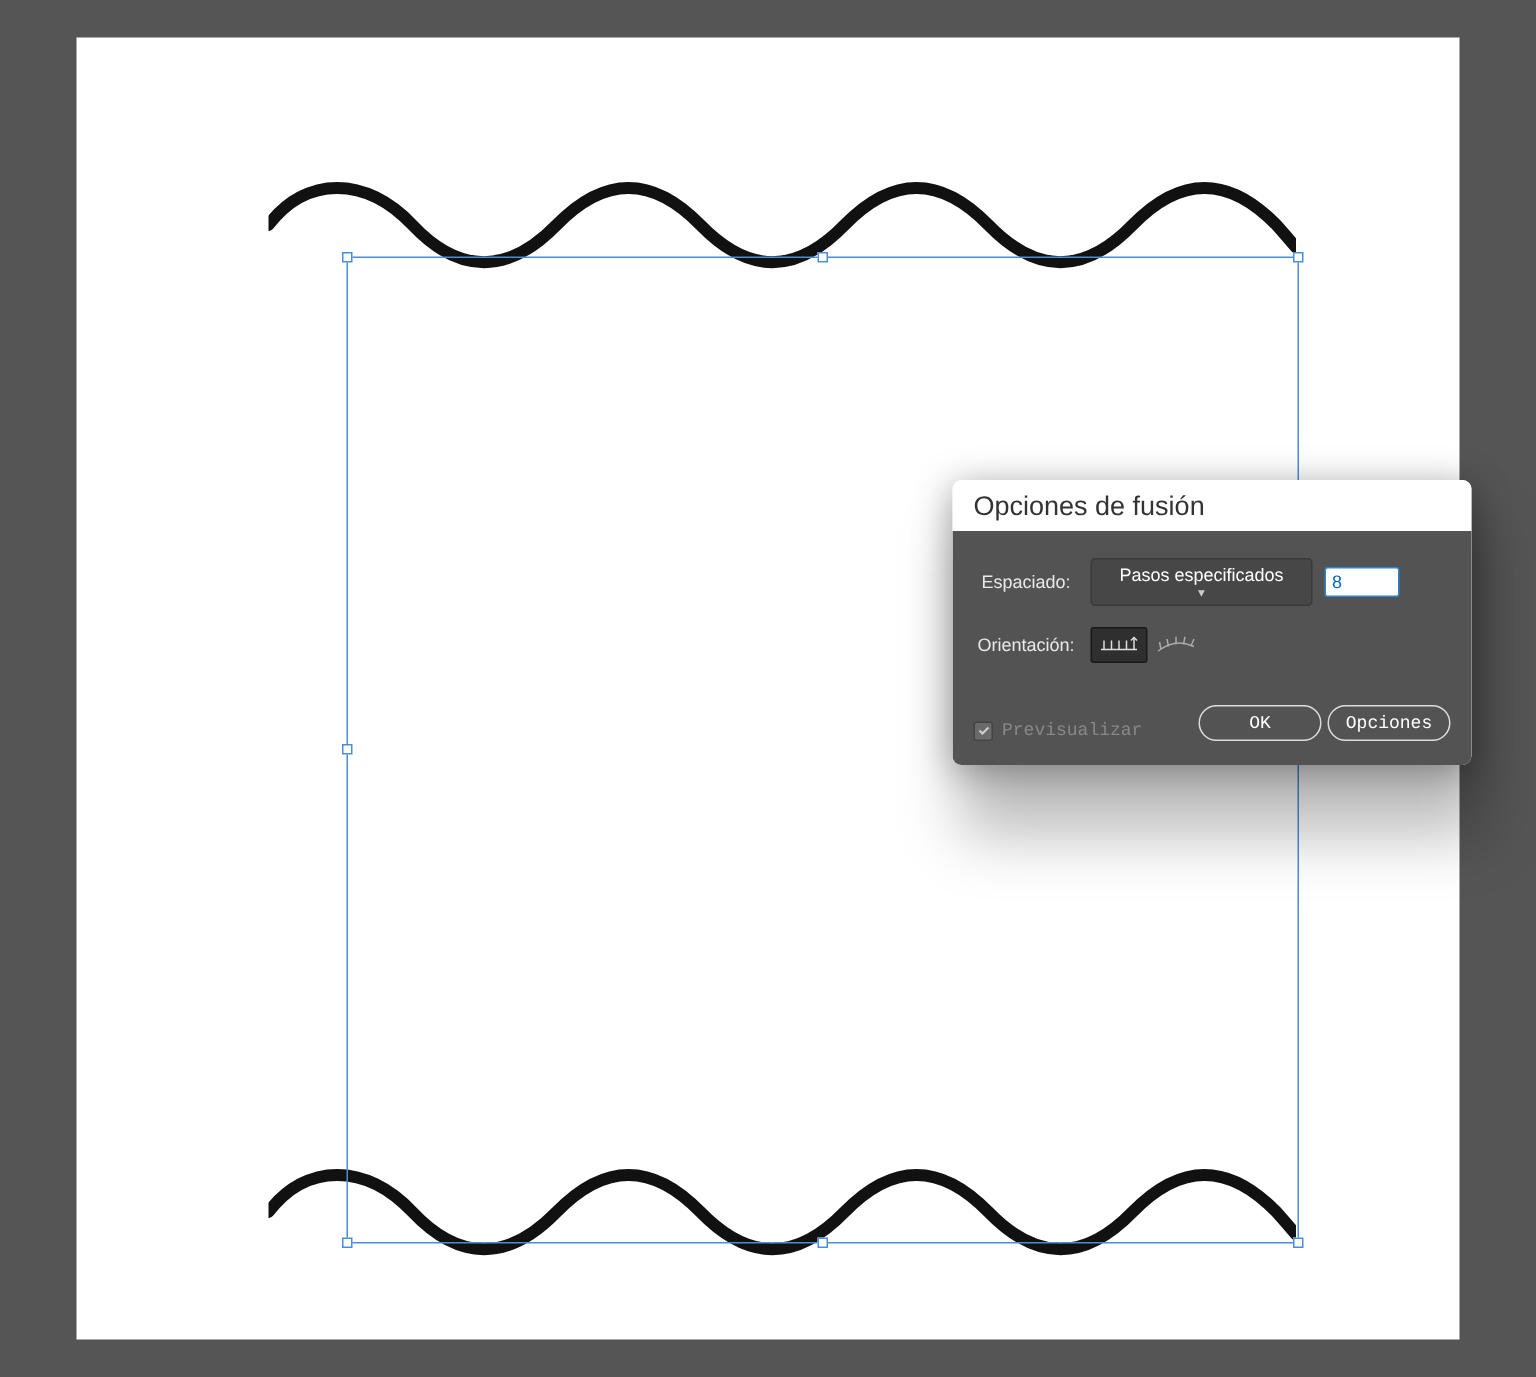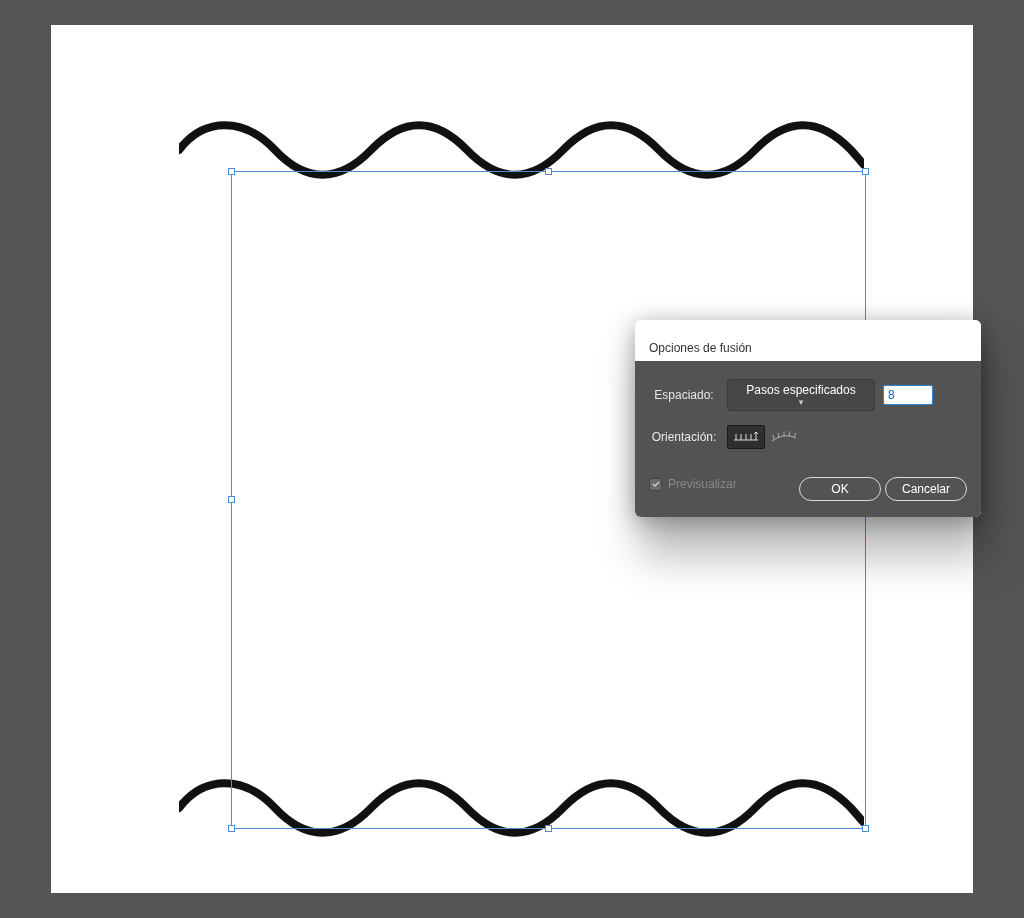--- a/index.html
+++ b/index.html
@@ -74,22 +74,22 @@
       position: absolute;
       left: 635px;
       top: 320px;
       width: 346px;
       background: #ffffff;
       border-radius: 6px;
       overflow: hidden;
       box-shadow: 0 4px 25px rgba(0,0,0,0.35);
     }
     .dialog-title {
-      padding: 21px 14px 6px;
-      font-size: 12px;
+      padding: 7px 14px 6px;
+      font-size: 18px;
       color: #333;
       background: #ffffff;
     }
     .dialog-body {
       background: #535353;
       padding: 18px 14px 16px;
       color: #e8e8e8;
       font-size: 12px;
     }
     .row {
@@ -148,23 +148,24 @@
       background: #2f2f2f;
       border: 1px solid #1a1a1a;
       border-radius: 2px;
     }
     .orient-icon {
       width: 28px;
       height: 14px;
     }
     .dialog-footer {
       display: flex;
-      align-items: flex-start;
+      align-items: flex-end;
       justify-content: space-between;
       margin-top: 28px;
+      font-family: Liberation Mono, monospace;
     }
     .preview-check {
       display: flex;
       align-items: center;
       gap: 6px;
       color: #888;
       font-size: 12px;
     }
     .checkbox {
       width: 13px;
@@ -268,18 +269,18 @@
       <div class="preview-check">
         <div class="checkbox">
           <svg viewBox="0 0 10 10">
             <polyline points="2,5 4,7 8,3" fill="none" stroke="#ccc" stroke-width="1.5"></polyline>
           </svg>
         </div>
         <span>Previsualizar</span>
       </div>
       <div class="buttons">
         <button class="btn">OK</button>
-        <button class="btn">Cancelar</button>
+        <button class="btn">Opciones</button>
       </div>
     </div>
 
   </div>
 </div>
 
 </body></html>

